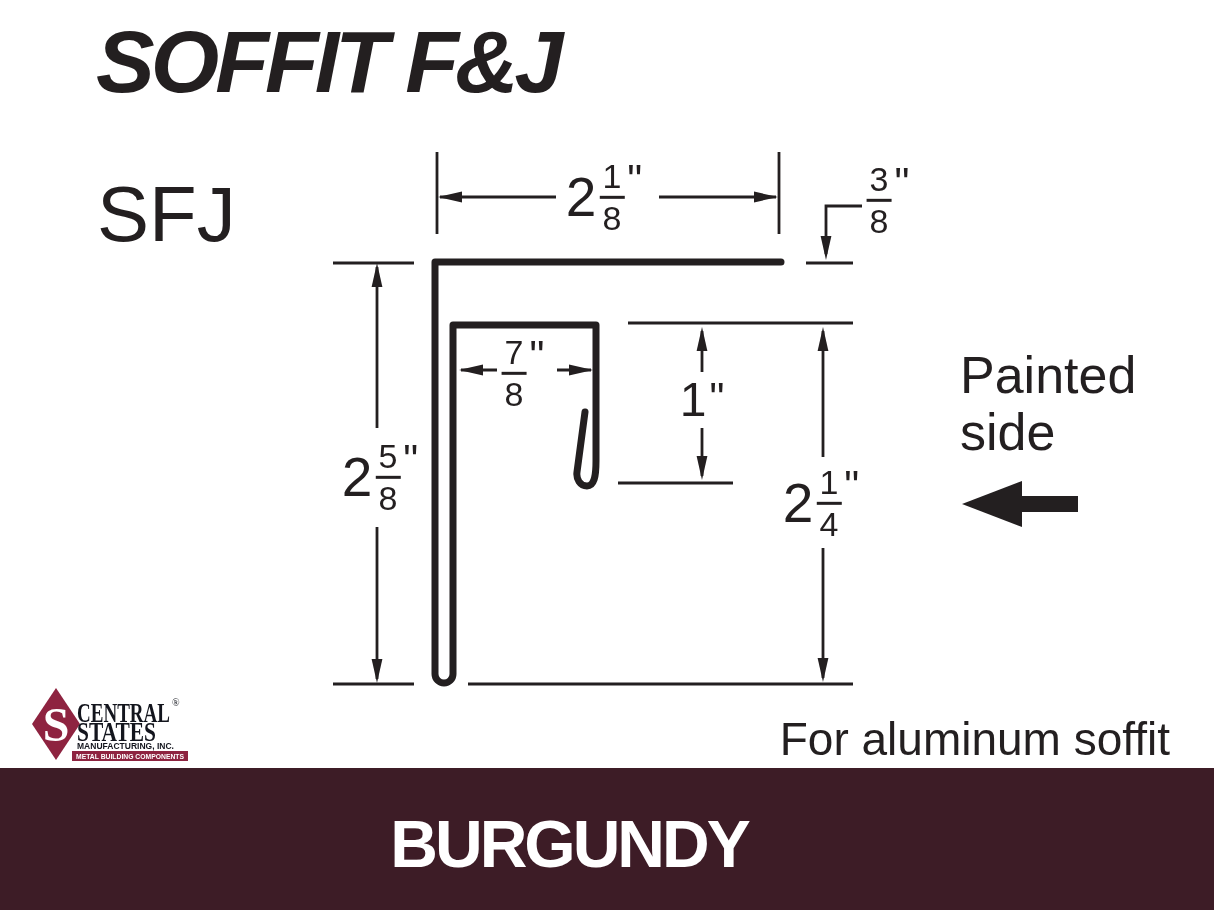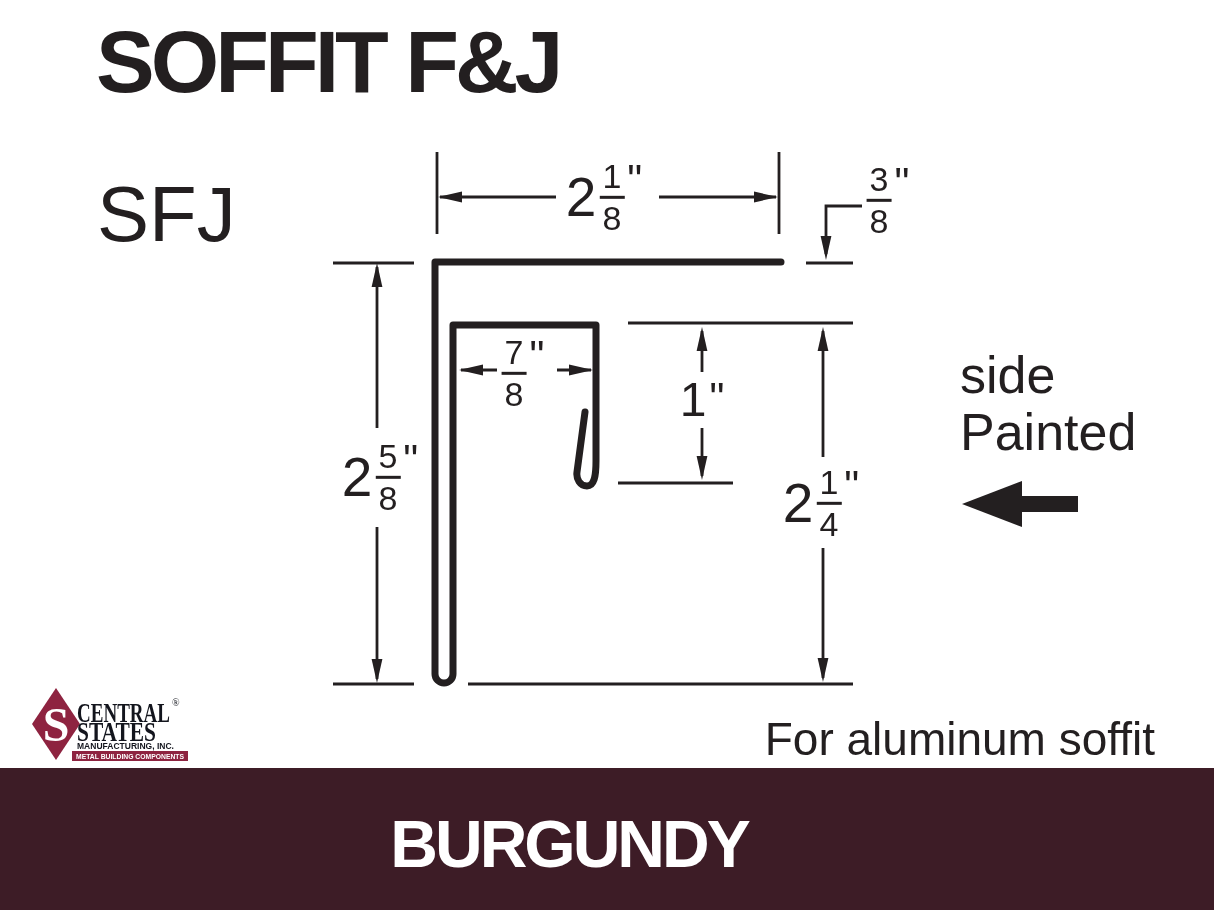--- a/index.html
+++ b/index.html
@@ -5,20 +5,21 @@
   * { margin:0; padding:0; box-sizing:border-box; }
   html,body { background:#fff; }
   .stage {
     position:relative; width:1214px; height:910px; overflow:hidden;
     background:#ffffff; font-family:"Liberation Sans", sans-serif; color:#231f20;
   }
   .title {
     position:absolute; left:96px; top:18px;
     font-size:88px; font-weight:800; letter-spacing:-4px; line-height:1;
     color:#231f20;
+    font-style:italic;
   }
   .model {
     position:absolute; left:97px; top:132px;
     font-size:78px; font-weight:400; line-height:1; color:#231f20;margin-top:43px;
   }
   svg.diagram { position:absolute; left:0; top:0; }
   .dim {
     position:absolute; transform:translate(-50%,-50%);
     display:flex; align-items:center; gap:3px;
     font-size:55px; line-height:1; color:#231f20; white-space:nowrap;
@@ -27,21 +28,21 @@
   .dim .frac { display:flex; flex-direction:column; align-items:center; font-size:34px; line-height:1.02; }
   .dim .num { border-bottom:3.5px solid #231f20; padding:0 3px 2px; }
   .dim .den { padding-top:2px; }
   .dim .unit { font-size:42px; align-self:flex-start; line-height:1; margin-top:0px; }
   .dim.small { font-size:48px; }
   .painted {
     position:absolute; left:960px; top:347px;
     font-size:52px; line-height:1.1; color:#231f20;
   }
   .note {
-    position:absolute; right:59px; top:712px;
+    position:absolute; right:44px; top:712px;
     font-size:46px; color:#231f20; white-space:nowrap;
   }
   .banner {
     position:absolute; left:0; top:768px; width:1214px; height:158px;
     background:#3d1c26; display:flex; align-items:center; justify-content:center;
     padding-right:76px; padding-bottom:6px;
   }
   .banner span {
     color:#ffffff; font-size:66px; font-weight:800; letter-spacing:-3px; line-height:1;
   }
@@ -151,22 +152,22 @@
   <div class="dim" style="left:821px; top:503px;">
     <span class="whole">2</span>
     <span class="frac">
       <span class="num">1</span>
       <span class="den">4</span>
     </span>
     <span class="unit">"</span>
   </div>
 
   <div class="painted">
+    <div>Painted</div>
     <div>side</div>
-    <div>Painted</div>
   </div>
 
   <div class="note">For aluminum soffit</div>
 
   <svg class="logo" width="175" height="80" viewBox="0 0 175 80">
     <polygon points="31,6 55,42 31,78 7,42" fill="#8e2340"></polygon>
     <text x="31" y="59" text-anchor="middle" fill="#ffffff" font-family="Liberation Serif, serif" font-size="48" font-weight="700">S</text>
     <text x="52" y="40" fill="#13151d" font-family="Liberation Serif, serif" font-size="27" font-weight="700" textLength="93" lengthAdjust="spacingAndGlyphs">CENTRAL</text>
     <text x="147" y="24" fill="#13151d" font-family="Liberation Serif, serif" font-size="10">®</text>
     <text x="52" y="59" fill="#13151d" font-family="Liberation Serif, serif" font-size="27" font-weight="700" textLength="79" lengthAdjust="spacingAndGlyphs">STATES</text>

